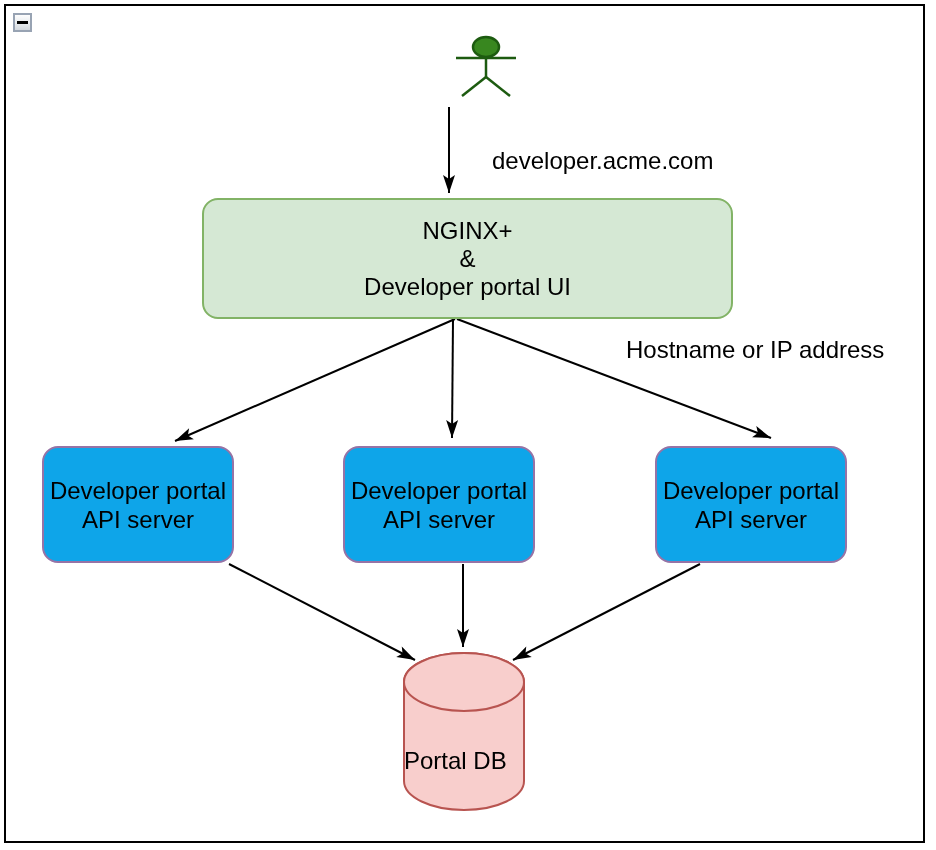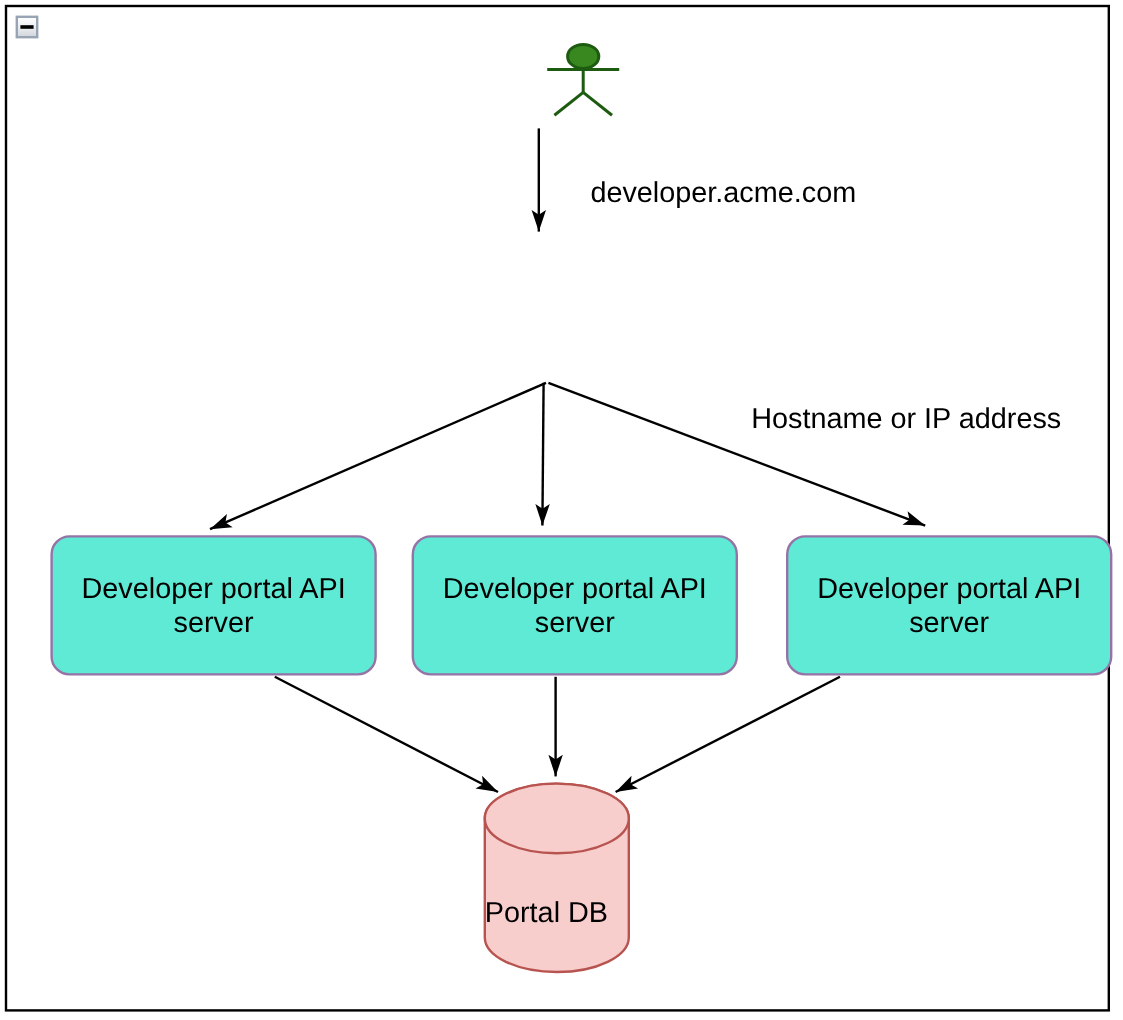--- a/index.html
+++ b/index.html
@@ -68,23 +68,23 @@
   .node-nginx {
     left: 202px;
     top: 198px;
     width: 531px;
     height: 121px;
     background: #d5e8d4;
     border: 2px solid #82b366;
   }
   .node-api {
     top: 446px;
-    width: 272px;
+    width: 192px;
     height: 117px;
-    background: #5eead4;
+    background: #0ea5e9;
     border: 2px solid #9673a6;
     line-height: 29px;
     padding: 0 0;
   }
   .node-api.pos-1 { left: 42px; }
   .node-api.pos-2 { left: 343px; }
   .node-api.pos-3 { left: 655px; }
   .edge-label {
     position: absolute;
     font-size: 24px;
@@ -135,20 +135,25 @@
     <line x1="229" y1="564" x2="415" y2="660" stroke="#000" stroke-width="2" marker-end="url(#arrowhead)"></line>
     <line x1="463" y1="564" x2="463" y2="647" stroke="#000" stroke-width="2" marker-end="url(#arrowhead)"></line>
     <line x1="700" y1="564" x2="513" y2="660" stroke="#000" stroke-width="2" marker-end="url(#arrowhead)"></line>
 
     <g>
       <path d="M404,682 A60,29 0 0 1 524,682 L524,781 A60,29 0 0 1 404,781 Z" stroke-width="2" fill="#f8cecc" stroke="#b85450"></path>
       <ellipse cx="464" cy="682" rx="60" ry="29" stroke-width="2" fill="#f8cecc" stroke="#b85450"></ellipse>
     </g>
   </svg>
 
+  <div class="node node-nginx">
+    <div>NGINX+</div>
+    <div>&amp;</div>
+    <div>Developer portal UI</div>
+  </div>
 
   <div class="node node-api pos-1">
     <div>Developer portal API server</div>
   </div>
   <div class="node node-api pos-2">
     <div>Developer portal API server</div>
   </div>
   <div class="node node-api pos-3">
     <div>Developer portal API server</div>
   </div>

